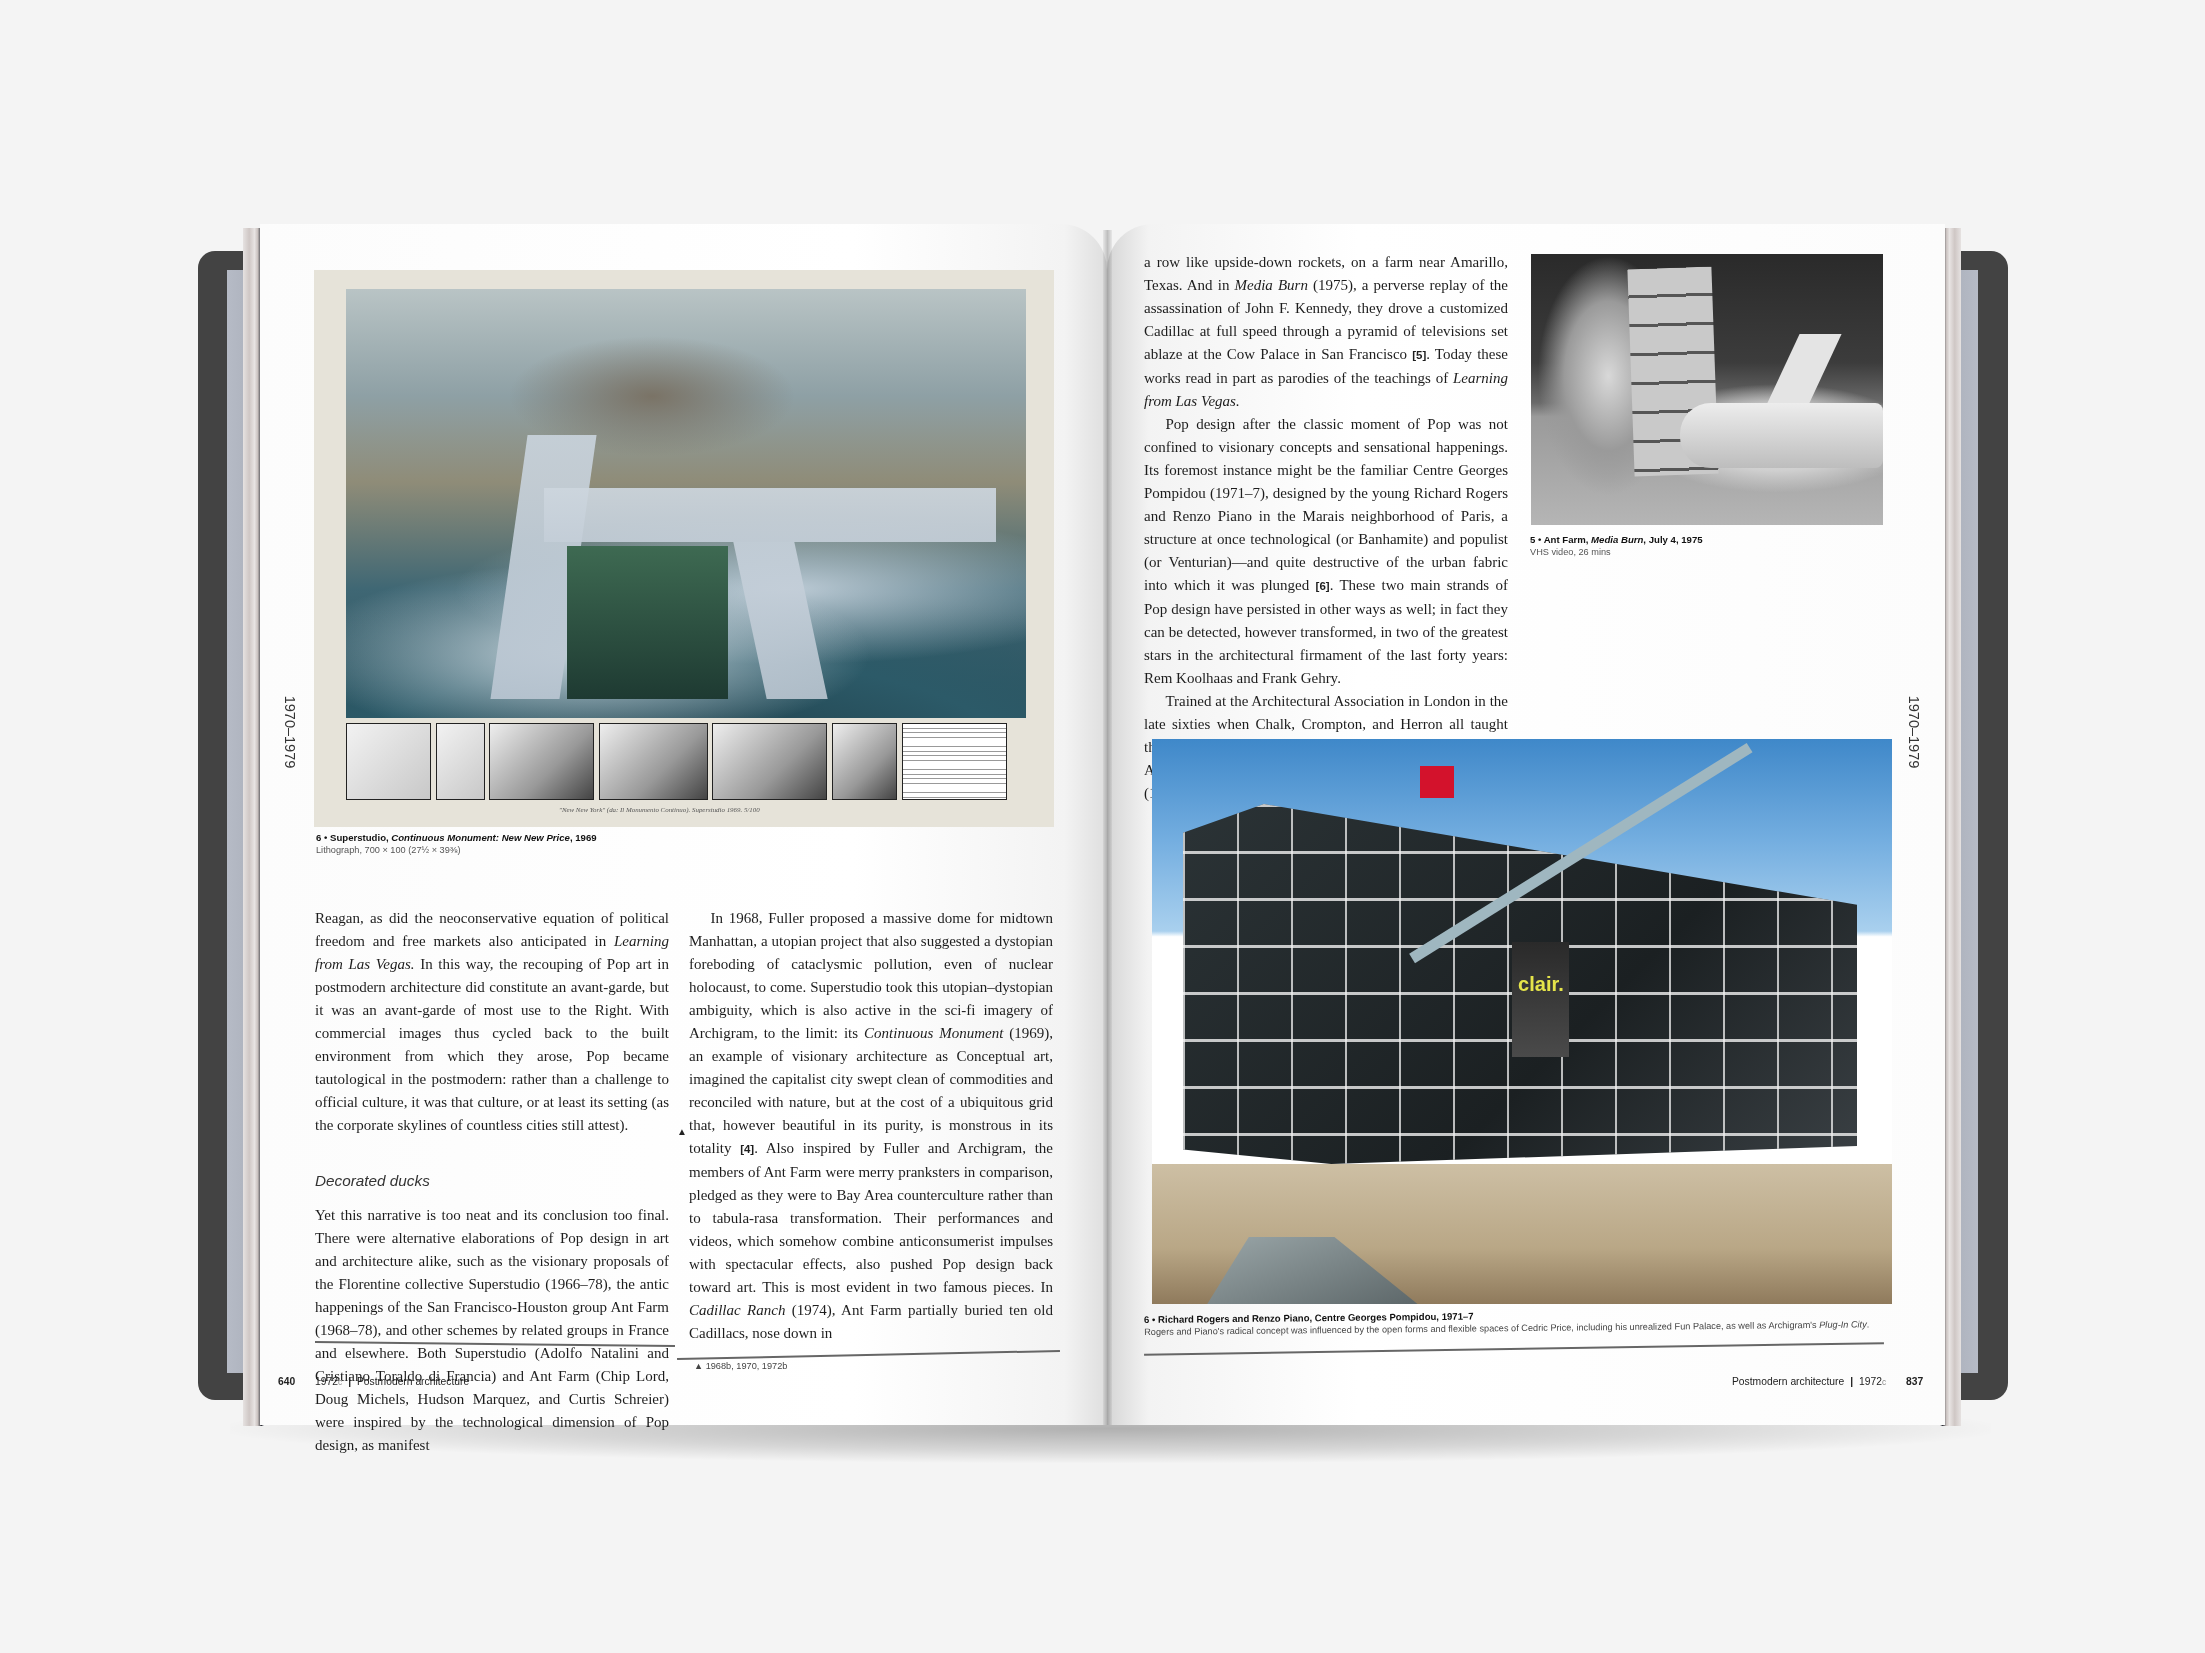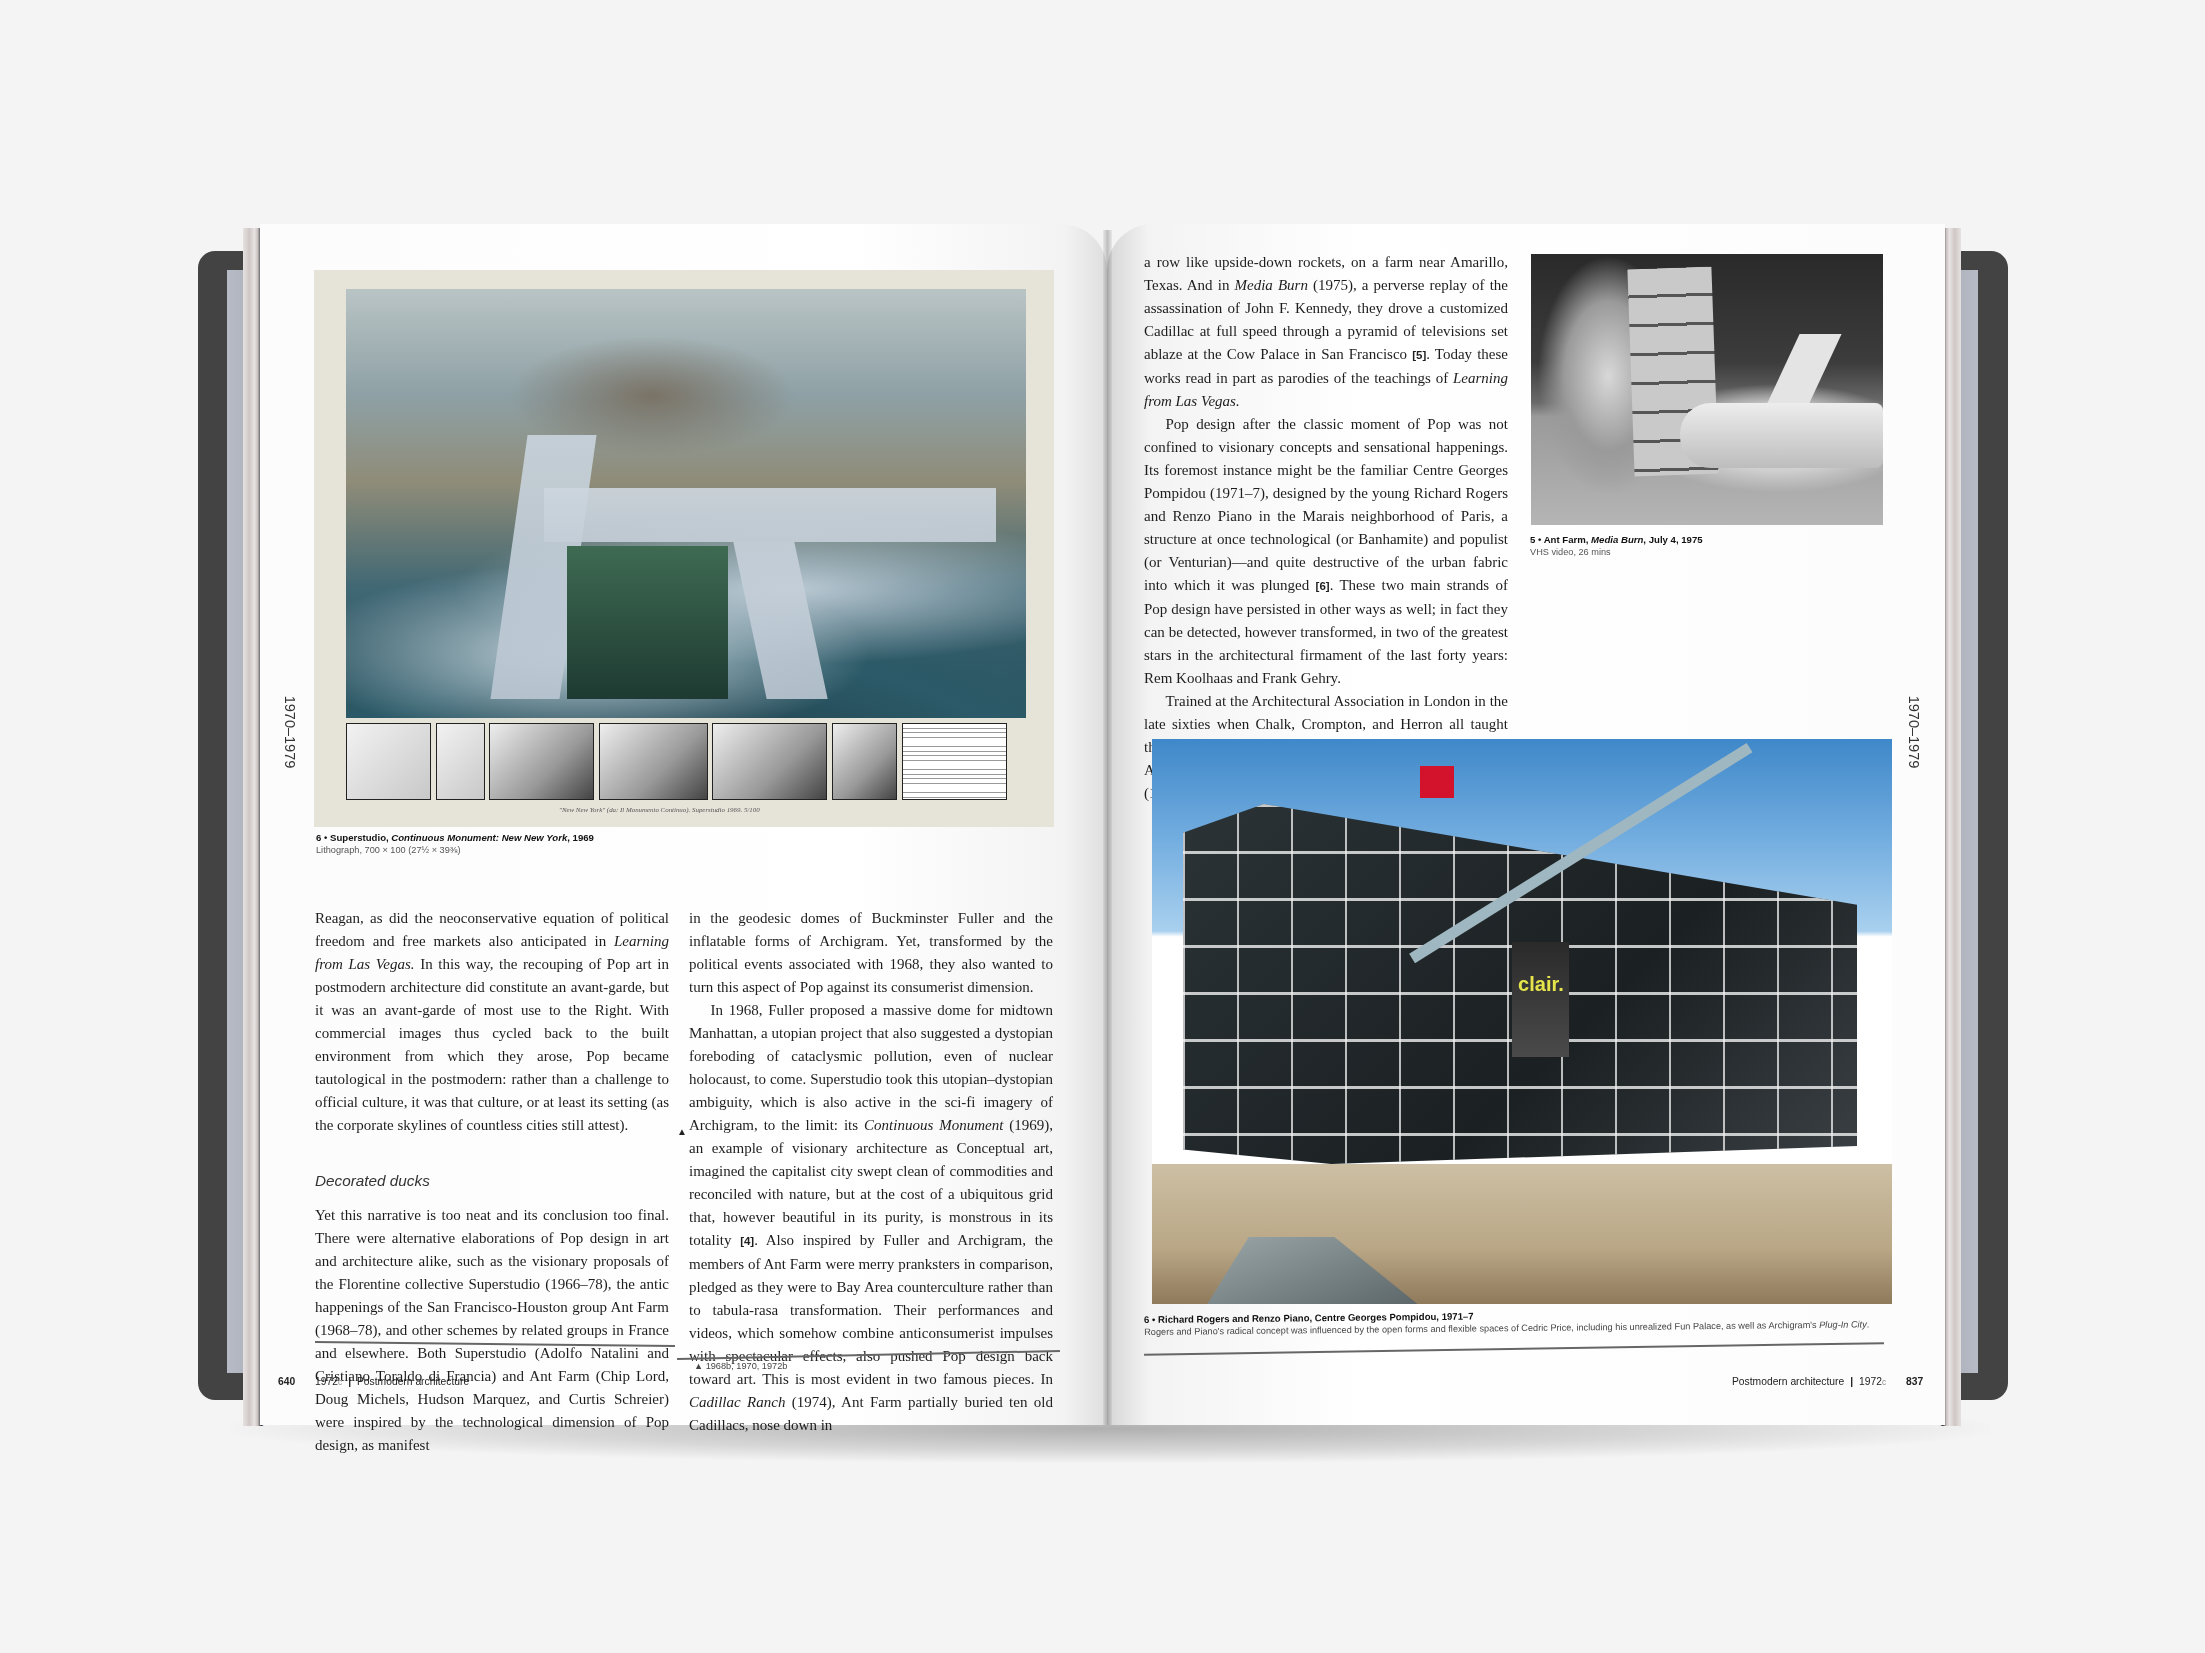--- a/index.html
+++ b/index.html
@@ -137,35 +137,34 @@
     <div class="thumb" style="width:103px"></div>
     <div class="thumb" style="width:107px"></div>
     <div class="thumb" style="width:113px"></div>
     <div class="thumb" style="width:63px"></div>
     <div class="thumb t7" style="width:103px"></div>
   </div>
   <div class="sig">"New New York" (da: Il Monumento Continuo). Superstudio 1969. 5/100</div>
 </div>
 
 <div style="position:absolute; left:316px; top:832px;">
-  <div class="caption-title"><span>6 • Superstudio, </span><i>Continuous Monument: New New York</i><span>, 1969</span></div>
+  <div class="caption-title"><span>6 • Superstudio, </span><i>Continuous Monument: New New Price</i><span>, 1969</span></div>
   <div class="caption-sub">Lithograph, 700 × 100 (27½ × 39⅜)</div>
 </div>
 
 <div class="vert" style="left:254px; top:724px;">1970–1979</div>
 
 <div class="body-text serif" style="left:315px; top:907px; width:354px;">
   <p><span>Reagan, as did the neoconservative equation of political freedom and free markets also anticipated in </span><i>Learning from Las Vegas.</i><span> In this way, the recouping of Pop art in postmodern architecture did constitute an avant-garde, but it was an avant-garde of most use to the Right. With commercial images thus cycled back to the built environment from which they arose, Pop became tautological in the postmodern: rather than a challenge to official culture, it was that culture, or at least its setting (as the corporate skylines of countless cities still attest).</span></p>
   <div style="font-family:'Liberation Sans', sans-serif; font-size:15.3px; color:#333; margin:32px 0 12.3px;font-style:italic;">Decorated ducks</div>
   <p>Yet this narrative is too neat and its conclusion too final. There were alternative elaborations of Pop design in art and architecture alike, such as the visionary proposals of the Florentine collective Superstudio (1966–78), the antic happenings of the San Francisco-Houston group Ant Farm (1968–78), and other schemes by related groups in France and elsewhere. Both Superstudio (Adolfo Natalini and Cristiano Toraldo di Francia) and Ant Farm (Chip Lord, Doug Michels, Hudson Marquez, and Curtis Schreier) were inspired by the technological dimension of Pop design, as manifest</p>
 </div>
 <div class="curve-line" style="left:315px; top:1343px; width:360px; transform:rotate(0.6deg);"></div>
 
 <div class="body-text serif" style="left:689px; top:907px; width:364px;">
-  <p>in the geodesic domes of Buckminster Fuller and the inflatable forms of Archigram. Yet, transformed by the political events associated with 1968, they also wanted to turn this aspect of Pop against its consumerist dimension.</p>
   <p class="indent"><span>In 1968, Fuller proposed a massive dome for midtown Manhattan, a utopian project that also suggested a dystopian foreboding of cataclysmic pollution, even of nuclear holocaust, to come. Superstudio took this utopian–dystopian ambiguity, which is also active in the sci-fi imagery of Archigram, to the limit: its </span><i>Continuous Monument</i><span> (1969), an example of visionary architecture as Conceptual art, imagined the capitalist city swept clean of commodities and reconciled with nature, but at the cost of a ubiquitous grid that, however beautiful in its purity, is monstrous in its totality </span><span class="ref">[4]</span><span>. Also inspired by Fuller and Archigram, the members of Ant Farm were merry pranksters in comparison, pledged as they were to Bay Area counterculture rather than to tabula-rasa transformation. Their performances and videos, which somehow combine anticonsumerist impulses with spectacular effects, also pushed Pop design back toward art. This is most evident in two famous pieces. In </span><i>Cadillac Ranch</i><span> (1974), Ant Farm partially buried ten old Cadillacs, nose down in</span></p>
 </div>
 <div style="position:absolute; left:677px; top:1126px; font-size:10px; color:#222;">▲</div>
 <div class="curve-line" style="left:677px; top:1354px; width:383px; transform:rotate(-1.2deg);"></div>
 <div style="position:absolute; left:694px; top:1361px; font-size:9.2px; color:#444;">▲ 1968b, 1970, 1972b</div>
 
 <div class="folio" style="left:278px; top:1376px;">
   <b>640</b>
   <span style="margin-left:17px;">1972</span><span class="sm">c</span>
   <b style="margin:0 3.1px;">|</b>

